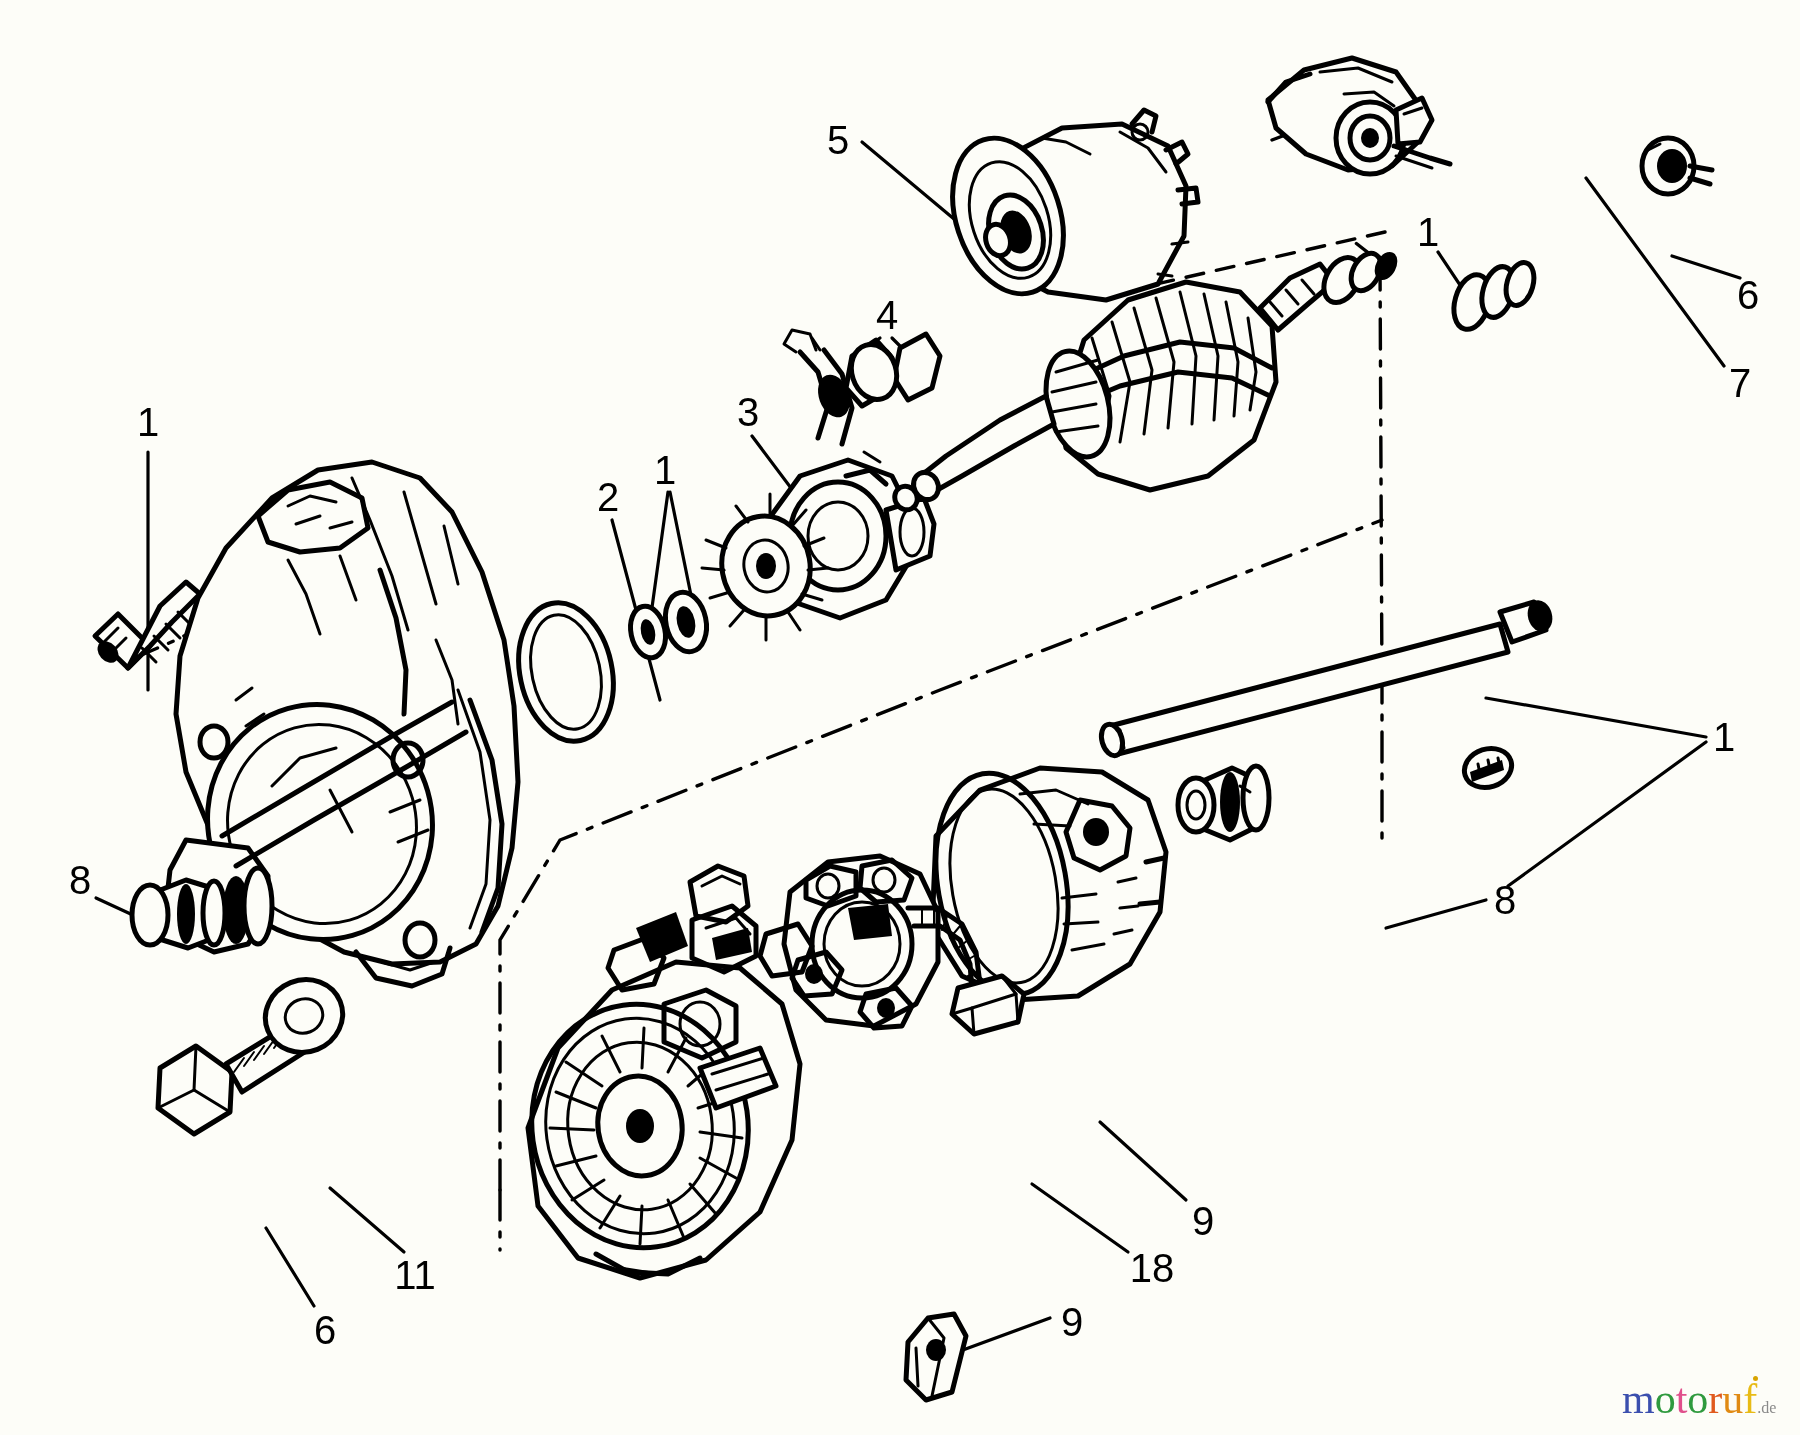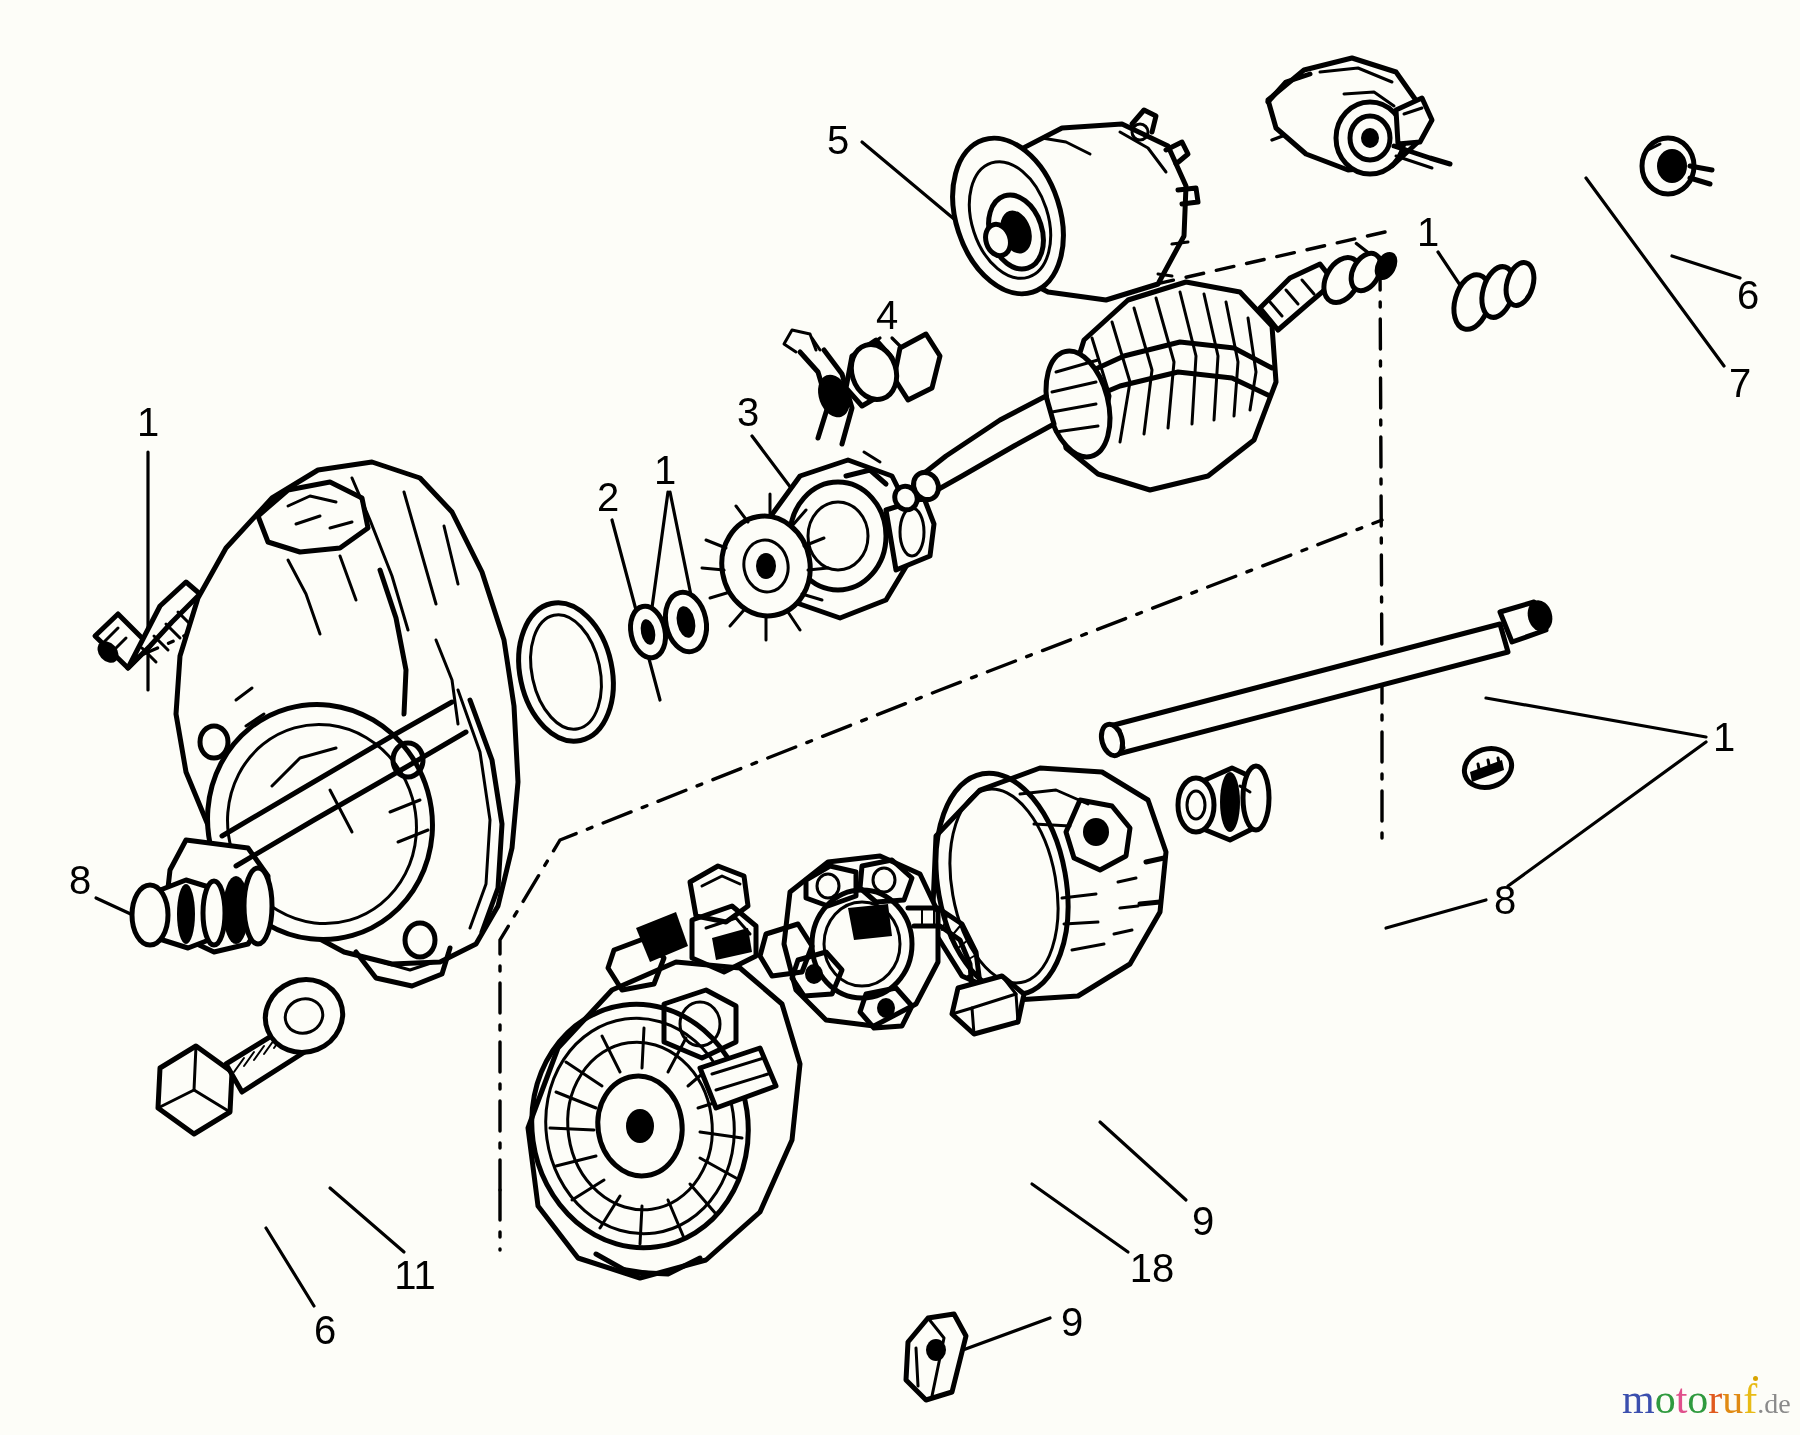--- a/index.html
+++ b/index.html
@@ -41,21 +41,21 @@
     left: 1622px;
     top: 1378px;
     font-family: "Liberation Serif", serif;
     font-size: 42px;
     line-height: 1;
     white-space: nowrap;
     user-select: none;
   }
   #watermark .wm-letter { font-weight: 400; }
   #watermark .wm-suffix {
-    font-size: 28px;
+    font-size: 16px;
     color: #8a8a8a;
     vertical-align: baseline;
   }
   #watermark .wm-dot-accent {
     position: absolute;
     left: 131px;
     top: -2px;
     width: 5px;
     height: 5px;
     border-radius: 50%;

